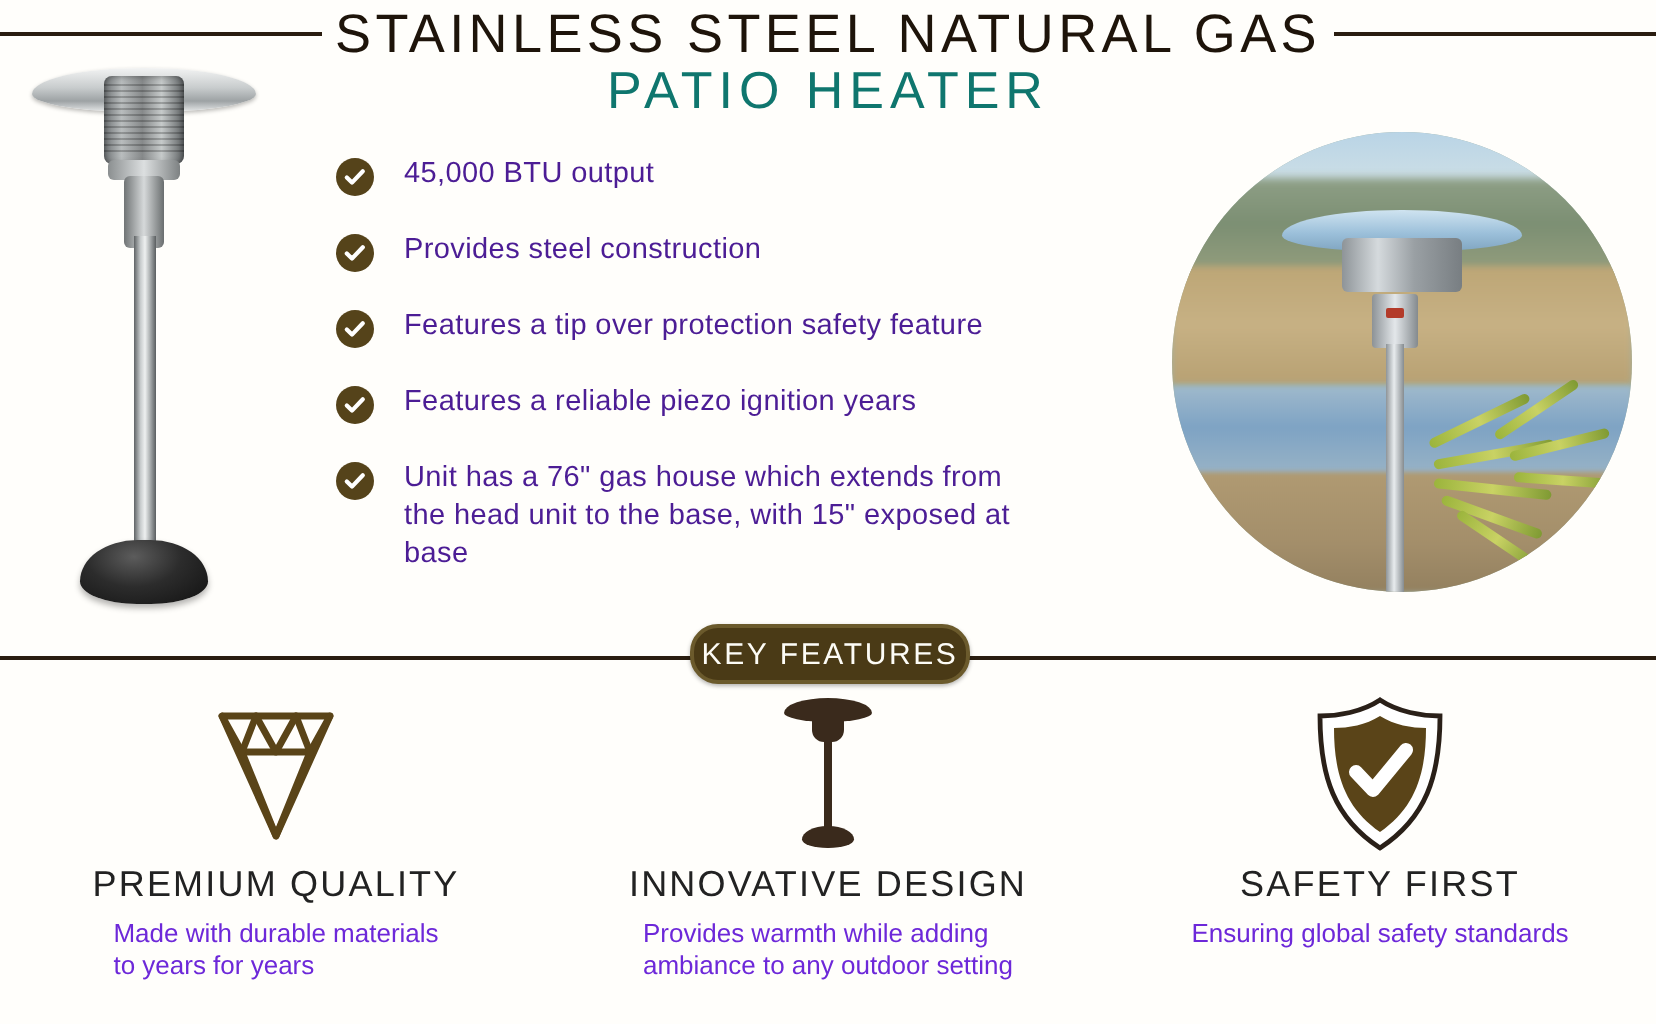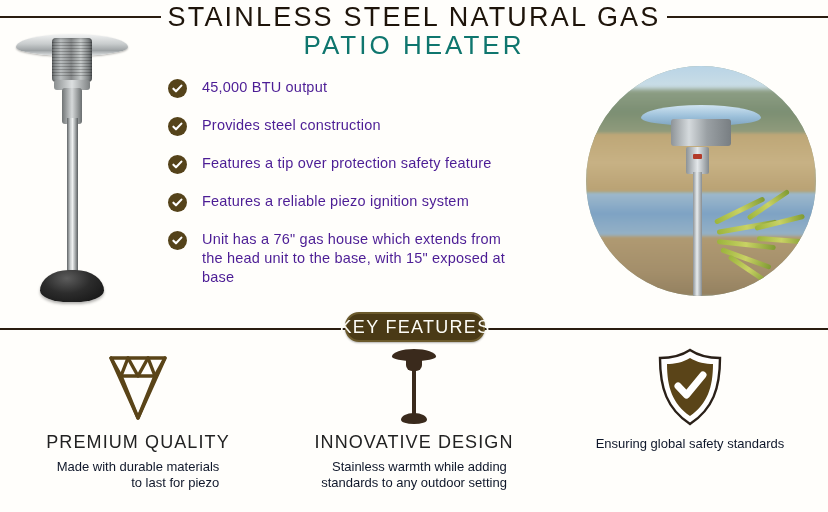--- a/index.html
+++ b/index.html
@@ -89,29 +89,29 @@
   .cp-palm{position:absolute;left:55%;top:60%;width:46%;height:32%;}
   .cp-palm i{position:absolute;display:block;height:5px;border-radius:3px;
     background:linear-gradient(90deg,#9bb43c,#c9d264,#7f9a33);transform-origin:left center;}
 
   
   .divider{position:absolute;left:0;top:328px;width:828px;height:2px;background:#2a1d10;}
   .kf-badge{position:absolute;left:345px;top:312px;width:136px;height:26px;
     background:#4a3a16;border:2px solid #6b5a2c;border-radius:14px;
     display:flex;align-items:center;justify-content:center;
     box-shadow:0 1px 2px rgba(0,0,0,.3);}
-  .kf-text{font-size:18px;letter-spacing:1.3px;color:#fdfcf6;white-space:nowrap;}
+  .kf-text{font-size:15px;letter-spacing:1.3px;color:#fdfcf6;white-space:nowrap;}
 
   
   .features{position:absolute;left:0;top:344px;width:828px;height:160px;display:flex;}
   .fcol{flex:1 1 0;display:flex;flex-direction:column;align-items:center;}
   .ficon{height:86px;display:flex;align-items:center;justify-content:center;}
   .fhead{font-size:18px;letter-spacing:1.1px;color:#222;margin-top:2px;
     text-align:center;white-space:nowrap;}
-  .fdesc{font-size:13px;color:#0f172a;line-height:16px;text-align:right;margin-top:6px;}
+  .fdesc{font-size:13px;color:#6d28d9;line-height:16px;text-align:left;margin-top:6px;}
 
   
   .hico{position:relative;width:60px;height:80px;}
   .hico .hc-top{position:absolute;left:8px;top:2px;width:44px;height:12px;
     background:#3a2a1c;border-radius:50%/62% 62% 38% 38%;}
   .hico .hc-body{position:absolute;left:22px;top:10px;width:16px;height:14px;
     background:#3a2a1c;border-radius:0 0 6px 6px;}
   .hico .hc-pole{position:absolute;left:28px;top:22px;width:4px;height:48px;background:#3a2a1c;}
   .hico .hc-base{position:absolute;left:17px;top:66px;width:26px;height:11px;
     background:#3a2a1c;border-radius:50%/62% 62% 40% 40%;}
@@ -167,21 +167,21 @@
       </span>
       <span class="btxt">Features a tip over protection safety feature</span>
     </div>
 
     <div class="bullet">
       <span class="chk">
         <svg width="13" height="13" viewBox="0 0 13 13">
             <path d="M2.4 6.7 L5 9.3 L10.4 3.6" fill="none" stroke="#ffffff" stroke-width="2.1" stroke-linecap="round" stroke-linejoin="round"></path>
           </svg>
       </span>
-      <span class="btxt">Features a reliable piezo ignition system</span>
+      <span class="btxt">Features a reliable piezo ignition years</span>
     </div>
 
     <div class="bullet">
       <span class="chk">
         <svg width="13" height="13" viewBox="0 0 13 13">
             <path d="M2.4 6.7 L5 9.3 L10.4 3.6" fill="none" stroke="#ffffff" stroke-width="2.1" stroke-linecap="round" stroke-linejoin="round"></path>
           </svg>
       </span>
       <span class="btxt" style="max-width:310px">Unit has a 76" gas house which extends from the head unit to the base, with 15" exposed at base</span>
     </div>
@@ -226,48 +226,49 @@
             <path d="M24 28 L41 70 L58 28"></path>
             <path d="M31 10 L24 28"></path>
             <path d="M51 10 L58 28"></path>
             <path d="M31 10 L41 28 L51 10"></path>
           </g>
         </svg>
       </div>
       <div class="fhead">PREMIUM QUALITY</div>
       <div class="fdesc">
         <div>Made with durable materials</div>
-        <div>to last for piezo</div>
+        <div>to years for years</div>
       </div>
     </div>
 
     <div class="fcol">
       <div class="ficon">
         <div class="hico">
           <div class="hc-top"></div>
           <div class="hc-body"></div>
           <div class="hc-pole"></div>
           <div class="hc-base"></div>
         </div>
       </div>
       <div class="fhead">INNOVATIVE DESIGN</div>
       <div class="fdesc">
-        <div>Stainless warmth while adding</div>
-        <div>standards to any outdoor setting</div>
+        <div>Provides warmth while adding</div>
+        <div>ambiance to any outdoor setting</div>
       </div>
     </div>
 
     <div class="fcol">
       <div class="ficon">
         <svg width="78" height="82" viewBox="0 0 78 82">
           <path d="M39 4 C30 10 18 12 9 12 C9 42 16 63 39 78 C62 63 69 42 69 12 C60 12 48 10 39 4 Z" fill="#ffffff" stroke="#2a2018" stroke-width="2.4"></path>
           <path d="M39 12 C32 16.5 23 18 16 18 C16 41 21.5 58 39 70 C56.5 58 62 41 62 18 C55 18 46 16.5 39 12 Z" fill="#5a4418"></path>
           <path d="M27 40 L35.5 49 L52 29" fill="none" stroke="#ffffff" stroke-width="7" stroke-linecap="round" stroke-linejoin="round"></path>
         </svg>
       </div>
+      <div class="fhead">SAFETY FIRST</div>
       <div class="fdesc">
         <div>Ensuring global safety standards</div>
       </div>
     </div>
 
   </div>
 
 </div>
 
 </body></html>

